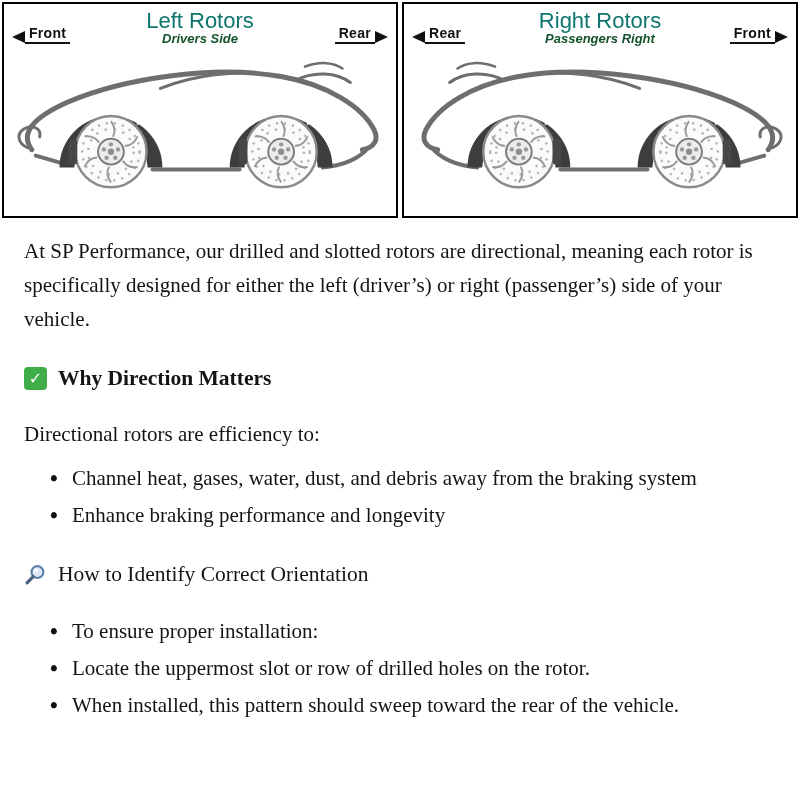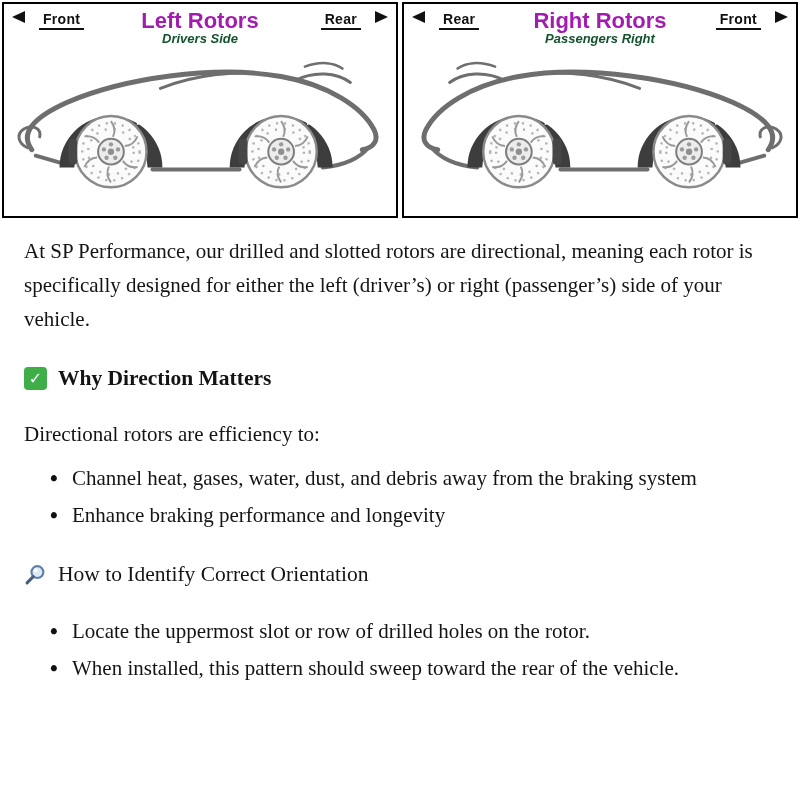--- a/index.html
+++ b/index.html
@@ -9,31 +9,31 @@
   
   .diagram { display: flex; gap: 4px; padding: 2px 2px 0 2px; }
   .panel {
     width: 50%; height: 216px; border: 2.5px solid #000;
     padding: 5px 8px 0 8px; background: #fff; overflow: hidden;
   }
   .panel-head {
     display: grid; grid-template-columns: 1fr auto 1fr; align-items: start;
     font-family: "Liberation Sans", sans-serif;
   }
-  .dir-label { display: flex; gap: 14px; margin-top: 2px; }
+  .dir-label { display: flex; align-items: flex-end; gap: 0; margin-top: 16px; }
   .dir-label.right { justify-self: end; }
   .dir-text {
     font-weight: 700; font-size: 14px; letter-spacing: .3px;
     border-bottom: 2.5px solid #111; padding: 0 4px 1px 4px; color: #111;
   }
   .tri { width: 0; height: 0; border-top: 6px solid transparent; border-bottom: 6px solid transparent; margin-bottom: 1px; }
   .tri-left  { border-right: 13px solid #111; }
   .tri-right { border-left: 13px solid #111; }
   .panel-titles { text-align: center; line-height: 1.05; }
-  .panel-title { font-weight: 700; font-size: 22px; color: #a21caf; }
+  .panel-title { font-weight: 400; font-size: 22px; color: #0f766e; }
   .panel-sub   { font-weight: 700; font-style: italic; font-size: 13px; color: #14532d; }
   .car-svg { width: 100%; height: 152px; display: block; margin-top: 4px; }
   .rot-text { font: italic 700 9.5px "Liberation Sans", sans-serif; fill: #ffffff; letter-spacing: .5px; }
 
   
   .content { padding: 14px 26px 10px 24px; font-size: 21px; line-height: 1.62; }
   .intro { margin-top: 2px; }
   .section-head {
     display: flex; align-items: center; gap: 11px;
     margin-top: 25px; font-size: 21.5px;
@@ -187,17 +187,18 @@
   <div class="section-head">
     <svg class="mag-icon" viewBox="0 0 24 24" aria-hidden="true">
       <circle cx="14" cy="9.5" r="6.2" fill="#dce9f5" stroke="#5b7fa6" stroke-width="2.2"></circle>
       <circle cx="12.2" cy="7.8" r="2.2" fill="#ffffff" opacity="0.85"></circle>
       <line x1="9.6" y1="14.2" x2="3.2" y2="20.8" stroke="#46607e" stroke-width="3.2" stroke-linecap="round"></line>
     </svg>
     <span class="sec-title">How to Identify Correct Orientation</span>
   </div>
 
   <ul class="blist" style="margin-top:22px;">
+    <li>To ensure proper installation:</li>
     <li>Locate the uppermost slot or row of drilled holes on the rotor.</li>
     <li>When installed, this pattern should sweep toward the rear of the vehicle.</li>
   </ul>
 
 </div>
 
 </body></html>

